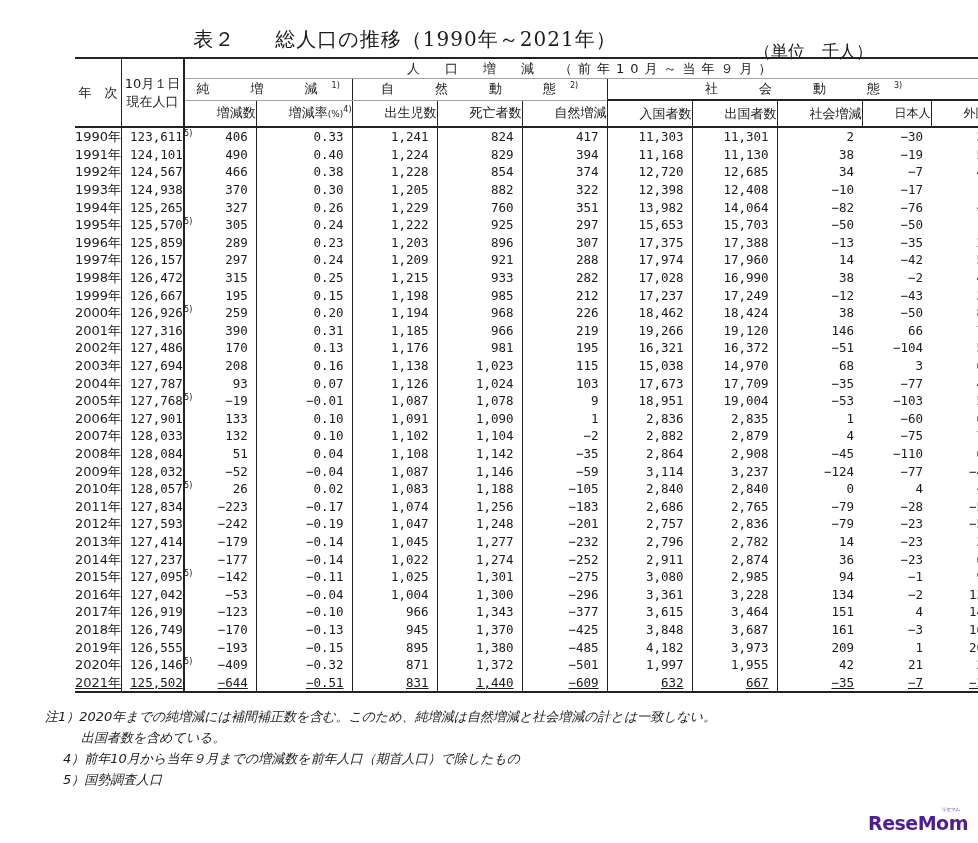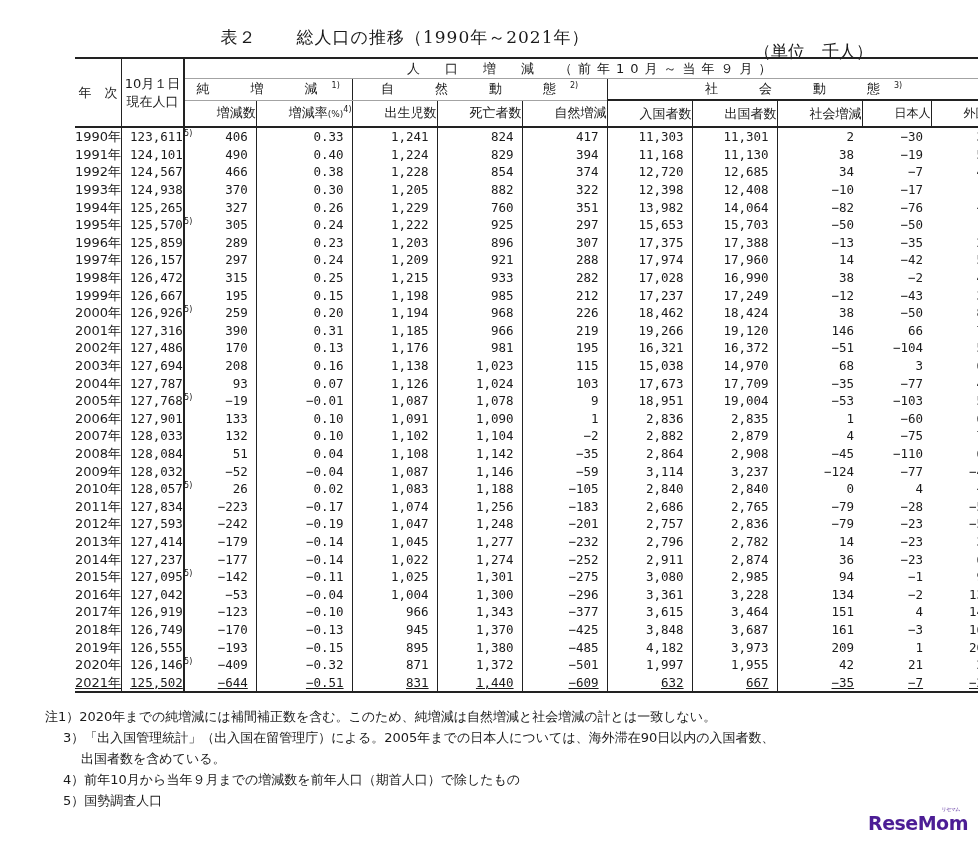--- a/index.html
+++ b/index.html
@@ -1,19 +1,19 @@
 <!DOCTYPE html>
 <html><head>
 <meta charset="utf-8">
 <style>
   html, body { margin: 0; padding: 0; background: #ffffff; }
   body { width: 978px; height: 843px; position: relative; overflow: hidden;
          font-family: "DejaVu Serif", "Liberation Serif", serif; color: #1a1a1a; }
   .title { position: absolute; left: 0; width: 810px; top: 26px; text-align: center;
-           font-size: 17px; letter-spacing: 1px; }
+           font-size: 20px; letter-spacing: 1px; }
   .title span { margin-left: 40px; }
   .unit { position: absolute; left: 754px; top: 40px; font-size: 17px; text-align: center; }
   table.main { position: absolute; left: 75px; top: 57px; border-collapse: collapse;
                table-layout: fixed; font-family: "DejaVu Sans Mono", "Liberation Mono", monospace; }
   table.main td, table.main th { padding: 0; font-weight: normal; white-space: nowrap; overflow: visible; }
   thead th { font-family: "DejaVu Sans", "Liberation Sans", sans-serif; font-size: 13px; text-align: center; }
   thead tr.r1 th { height: 19px; }
   thead tr.r2 th { height: 20px; }
   thead tr.r3 th { height: 25px; padding-left: 32px; }
   .bt2 { border-top: 2px solid #222; }
@@ -26,21 +26,21 @@
   th .sup { font-size: 8px; vertical-align: super; letter-spacing: 0; }
   th .pct { font-size: 9px; letter-spacing: 0; }
   tbody td { height: 17.6px; font-size: 12.5px; text-align: right; line-height: 17px; }
   tbody td.year { text-align: center; font-family: "DejaVu Sans", "Liberation Sans", sans-serif; font-size: 13px; }
   tbody td.pop { text-align: left; padding-left: 8px; position: relative; margin-top: 28px; }
   tbody td.pop .fn { position: absolute; left: 62px; top: -3px; font-size: 8px; font-family: "DejaVu Sans", sans-serif; }
   tbody td.num { padding-right: 8px; }
   tbody tr:last-child td { border-bottom: 2px solid #222; text-decoration: underline; }
   .notes { position: absolute; left: 45px; top: 706px; font-family: "DejaVu Sans", "Liberation Sans", sans-serif;
            font-size: 13px; line-height: 21px; }
-  .notes .n { white-space: nowrap; }
+  .notes .n { white-space: nowrap; font-style: italic; }
   .notes .indent { padding-left: 18px; }
   .notes .indent2 { padding-left: 36px; }
   .logo { position: absolute; left: 868px; top: 812px; font-family: "DejaVu Sans", "Liberation Sans", sans-serif;
           font-size: 19px; font-weight: bold; color: #4c1d95; letter-spacing: -0.5px; }
   .logo .kana { position: absolute; right: 8px; top: -6px; font-size: 5px; font-weight: normal; }
 </style>
 </head>
 <body>
 
 <div class="title">
@@ -538,21 +538,20 @@
         <td class="num bl1">667</td>
         <td class="num bl1">−35</td>
         <td class="num">−7</td>
         <td class="num">−28</td>
       </tr>
     </tbody>
 </table>
 
 <div class="notes">
   <div class="n">注1）2020年までの純増減には補間補正数を含む。このため、純増減は自然増減と社会増減の計とは一致しない。</div>
-  <div class="n indent">3）「出入国管理統計」（出入国在留管理庁）による。2005年までの日本人については、海外滞在90日以内の入国者数、</div>
   <div class="n indent2">出国者数を含めている。</div>
   <div class="n indent">4）前年10月から当年９月までの増減数を前年人口（期首人口）で除したもの</div>
   <div class="n indent">5）国勢調査人口</div>
 </div>
 
 <div class="logo">
   <span>ReseMom</span>
   <span class="kana">リセマム</span>
 </div>
 

